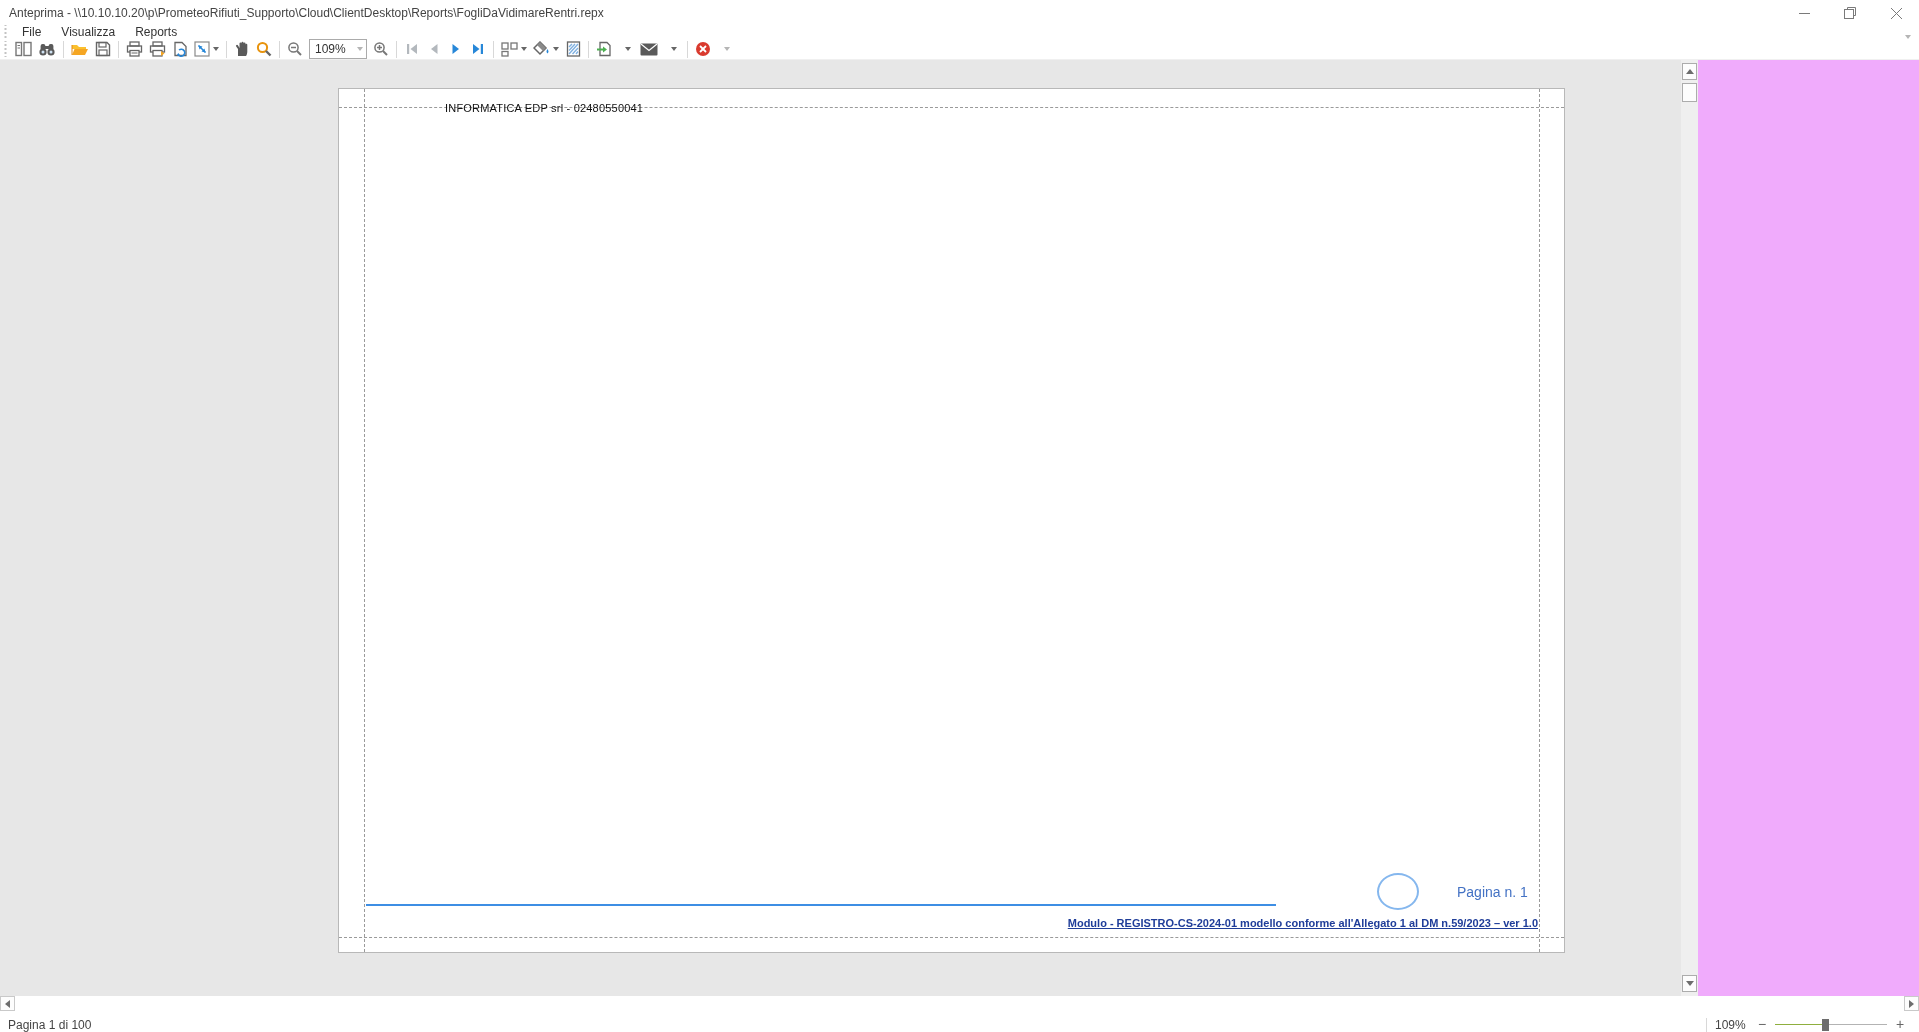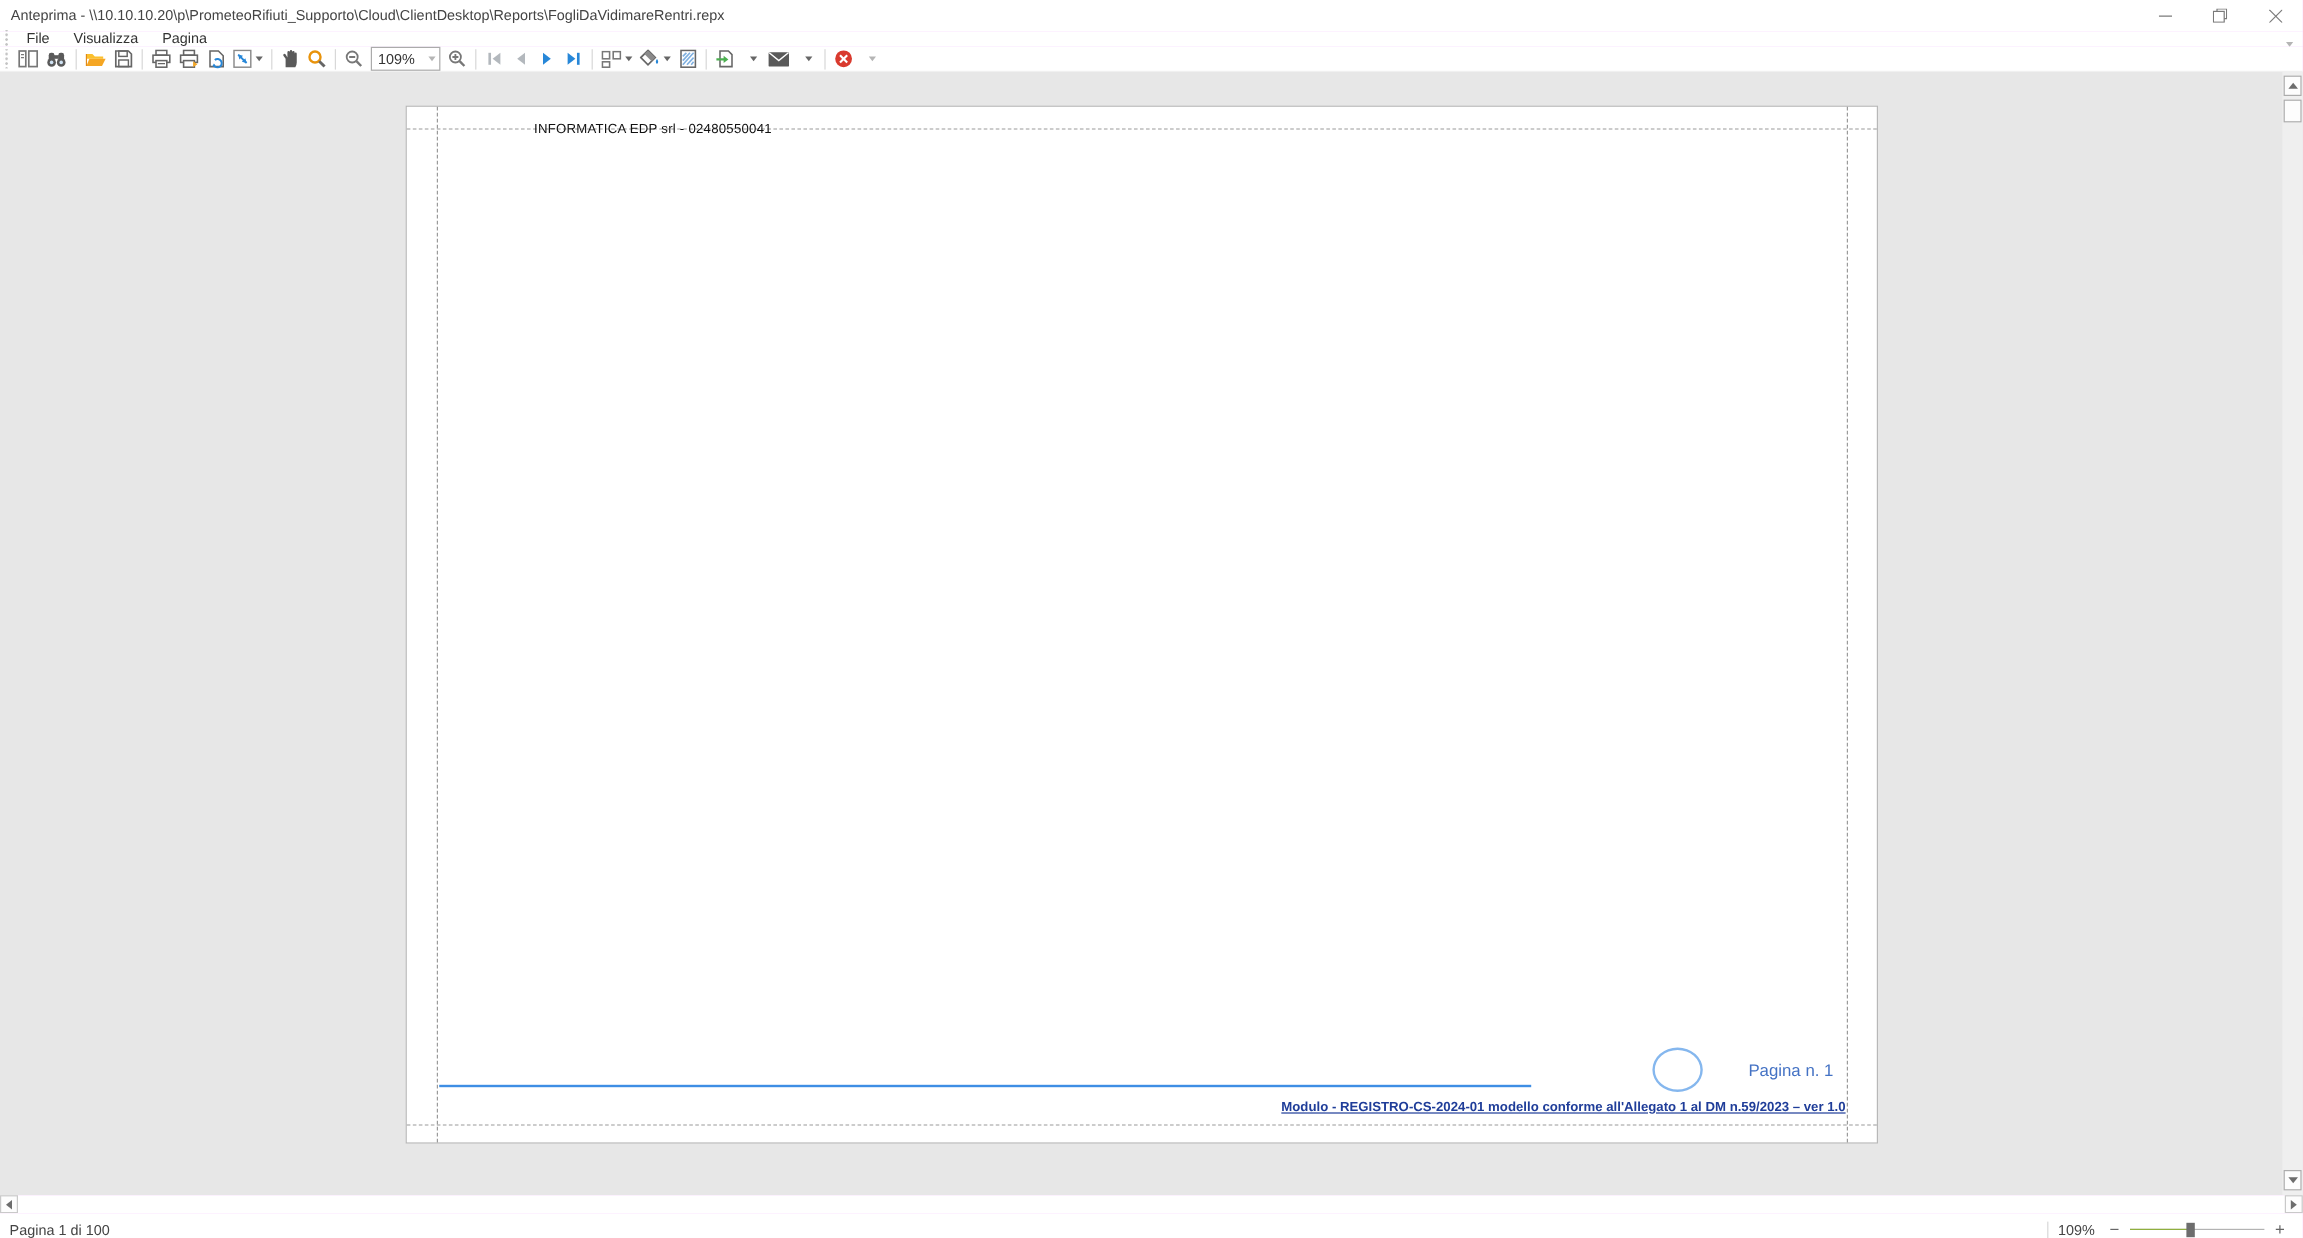--- a/index.html
+++ b/index.html
@@ -39,21 +39,21 @@
   .tsep { width:1px; height:17px; background:#d8d8d8; margin:0 4px; }
   .drop { width:0; height:0; border-left:3.5px solid transparent; border-right:3.5px solid transparent;
           border-top:4px solid #666; margin-left:3px; }
   .drop.dis { border-top-color:#b5b5b5; }
   .zoom-combo { width:58px; height:20px; border:1px solid #ababab; background:#fff;
                 display:flex; align-items:center; margin:0 3px; }
   .zoom-combo .val { flex:1; font-size:12px; color:#333; padding-left:5px; }
   .zoom-combo .cbtn { width:15px; height:18px; display:flex; align-items:center; justify-content:center; }
 
   
-  .viewport { position:absolute; left:0; top:60px; width:1919px; height:936px; background:#e7e7e7; }
+  .viewport { position:absolute; left:0; top:60px; width:1698px; height:936px; background:#e7e7e7; }
   .page { position:absolute; left:338px; top:28px; width:1227px; height:865px; background:#fff;
           border:1px solid #b8b8b8; }
   .margin-v { position:absolute; top:0; bottom:0; width:0; border-left:1px dashed #9a9a9a; }
   .margin-h { position:absolute; left:0; right:0; height:0; border-top:1px dashed #9a9a9a; }
   .doc-header { position:absolute; left:106px; top:13px; font-size:11px; color:#111;
                 letter-spacing:0.2px; }
   .blue-line { position:absolute; left:27px; top:815px; width:910px; height:2px; background:#3e8ee4; }
   .sig-circle { position:absolute; left:1038px; top:784px; width:42px; height:37px;
                 border:2px solid #85b7ee; border-radius:50%; }
   .page-num { position:absolute; left:1118px; top:795px; font-size:14px; color:#4472c4; }
@@ -116,21 +116,21 @@
             <line x1="11" y1="0" x2="0" y2="11" stroke="#7a7a7a"></line>
         </svg>
       </div>
     </div>
   </div>
 
   <div class="menubar">
     <div class="grip"></div>
     <div class="menu-item">File</div>
     <div class="menu-item">Visualizza</div>
-    <div class="menu-item">Pagina</div>
+    <div class="menu-item">Reports</div>
     <div class="menubar-spacer"></div>
     <div class="drop dis overflow-arrow"></div>
   </div>
 
   <div class="toolbar">
     <div class="grip"></div>
 
     <div class="tbtn">
       <svg width="17" height="16" viewBox="0 0 17 16">
         <rect x="1" y="1.5" width="5.5" height="13" fill="none" stroke="#777" stroke-width="1.4"></rect>

